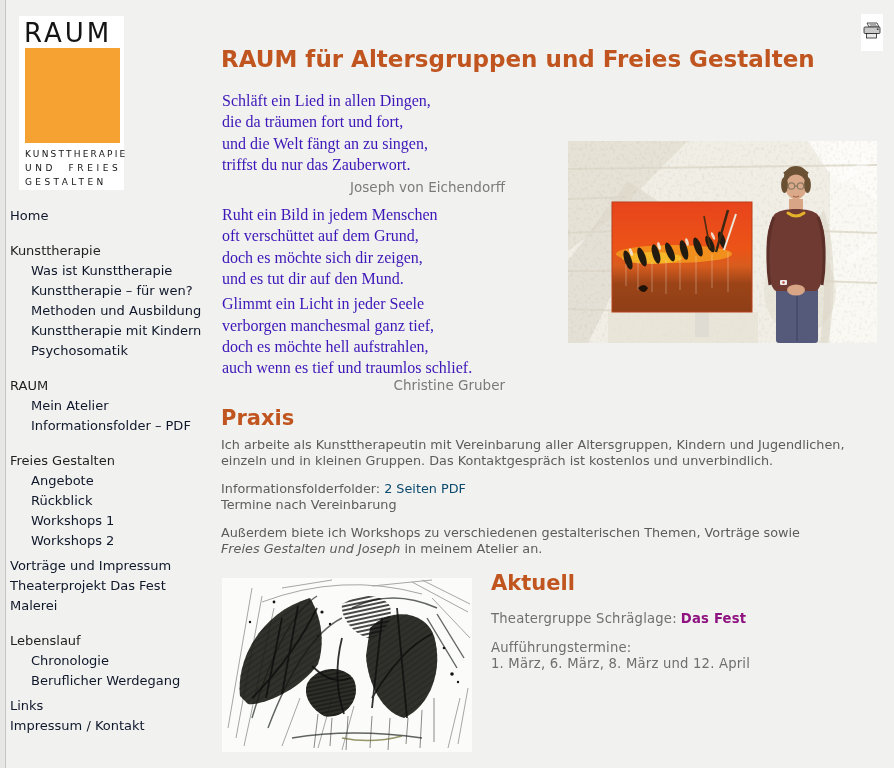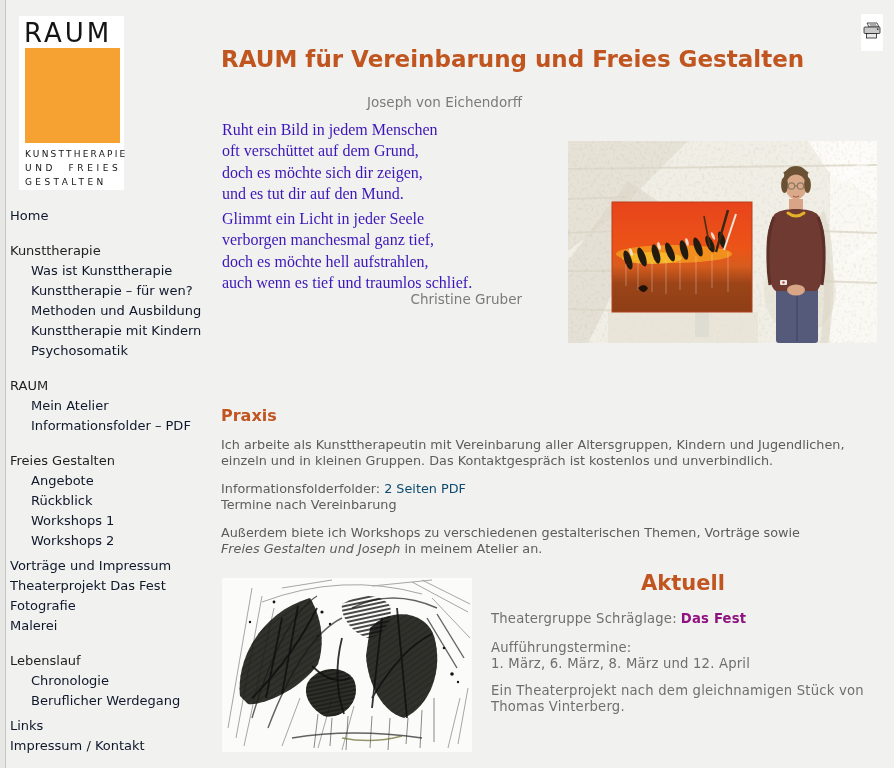--- a/index.html
+++ b/index.html
@@ -45,34 +45,34 @@
   
   .page-title { position: absolute; left: 221px; top: 46px; font-size: 23px; color: #C0551F; white-space: nowrap; }
   .poems {
     position: absolute; left: 222px; top: 90px; width: 300px;
     font-family: "Liberation Serif", "DejaVu Serif", serif;
     font-size: 16px; line-height: 21.3px; color: #3C16B8;
   }
   .stanza div { white-space: nowrap; }
   .poem-author {
     font-family: "DejaVu Sans", sans-serif; font-size: 13.5px; color: #7B7B7B;
-    text-align: right; line-height: 20px; margin: 2px 0 6px;
+    text-align: right; line-height: 20px; margin: 2px 17px 6px;
   }
   .stanza-gap { margin-top: 7px; }
   .stanza-gap2 { margin-top: 4px; }
   .author2 { margin-top: -4px; }
   .photo { position: absolute; left: 568px; top: 141px; width: 309px; height: 202px; }
-  .praxis-h { position: absolute; left: 221px; top: 406px; font-size: 16px; color: #C0551F; }
+  .praxis-h { position: absolute; left: 221px; top: 406px; font-size: 21px; color: #C0551F; }
   .praxis { position: absolute; left: 221px; top: 437px; width: 662px; font-size: 12.8px; line-height: 16px; color: #5C5C5C; }
   .praxis .blk { margin-bottom: 12px; }
   .link-inline { color: #0c4a6e; cursor: pointer; }
   .it { font-style: italic; }
   .drawing { position: absolute; left: 222px; top: 578px; width: 250px; height: 174px; }
   .aktuell { position: absolute; left: 491px; top: 570px; width: 384px; color: #6F6F6F; font-size: 13.2px; line-height: 16.5px; letter-spacing: 0.2px; }
-  .aktuell-h { font-size: 21px; color: #C0551F; letter-spacing: 0; line-height: 26px; margin-bottom: 15px; text-align: center; }
+  .aktuell-h { font-size: 21px; color: #C0551F; letter-spacing: 0; line-height: 26px; margin-bottom: 15px; }
   .theater { margin-bottom: 12px; }
   .dasfest { color: #8E1380; font-weight: bold; cursor: pointer; margin-left: 4px; }
   .termine-blk { margin-bottom: 10px; }
   .info-link { margin-left: 4px; }
 </style>
 </head>
 <body>
 
 <div class="edge-left"></div>
 
@@ -107,32 +107,37 @@
   <div class="hdr gap">RAUM</div>
   <div class="link ind">Mein Atelier</div>
   <div class="link ind">Informationsfolder – PDF</div>
   <div class="hdr gap">Freies Gestalten</div>
   <div class="link ind">Angebote</div>
   <div class="link ind">Rückblick</div>
   <div class="link ind">Workshops 1</div>
   <div class="link ind">Workshops 2</div>
   <div class="link gap-sm">Vorträge und Impressum</div>
   <div class="link">Theaterprojekt Das Fest</div>
-  <div class="link">Fotografie</div>
   <div class="link">Malerei</div>
   <div class="hdr gap">Lebenslauf</div>
   <div class="link ind">Chronologie</div>
   <div class="link ind">Beruflicher Werdegang</div>
   <div class="link gap-sm">Links</div>
   <div class="link">Impressum / Kontakt</div>
 </nav>
 
-<h1 class="page-title">RAUM für Vereinbarung und Freies Gestalten</h1>
+<h1 class="page-title">RAUM für Altersgruppen und Freies Gestalten</h1>
 
 <div class="poems">
+  <div class="stanza">
+    <div>Schläft ein Lied in allen Dingen,</div>
+    <div>die da träumen fort und fort,</div>
+    <div>und die Welt fängt an zu singen,</div>
+    <div>triffst du nur das Zauberwort.</div>
+  </div>
   <div class="poem-author">Joseph von Eichendorff</div>
   <div class="stanza stanza-gap">
     <div>Ruht ein Bild in jedem Menschen</div>
     <div>oft verschüttet auf dem Grund,</div>
     <div>doch es möchte sich dir zeigen,</div>
     <div>und es tut dir auf den Mund.</div>
   </div>
   <div class="stanza stanza-gap2">
     <div>Glimmt ein Licht in jeder Seele</div>
     <div>verborgen manchesmal ganz tief,</div>
@@ -334,17 +339,13 @@
 
 <div class="aktuell">
   <h2 class="aktuell-h">Aktuell</h2>
   <div class="theater">
     <span>Theatergruppe Schräglage:</span><span class="dasfest">Das Fest</span>
   </div>
   <div class="termine-blk">
     <div>Aufführungstermine:</div>
     <div>1. März, 6. März, 8. März und 12. April</div>
   </div>
-  <div>
-    <div>Ein Theaterprojekt nach dem gleichnamigen Stück von</div>
-    <div>Thomas Vinterberg.</div>
-  </div>
 </div>
 
 </body></html>

